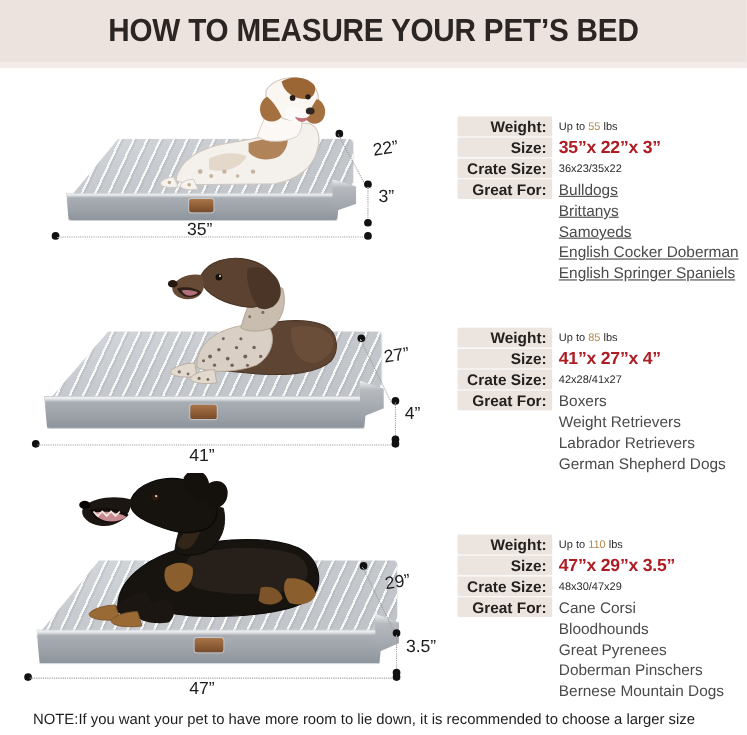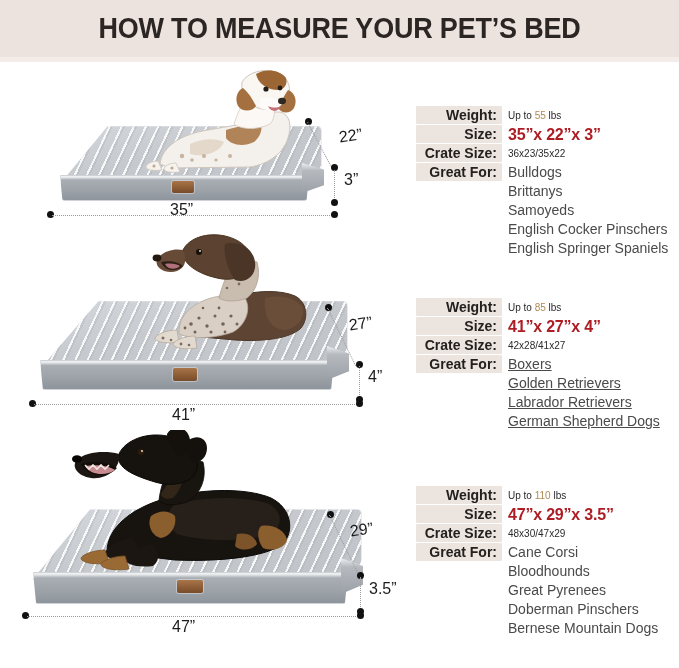--- a/index.html
+++ b/index.html
@@ -237,25 +237,25 @@
       <div class="spec-label">Size:</div>
       <div class="spec-value size">35”x 22”x 3”</div>
     </div>
     <div class="spec-row">
       <div class="spec-label">Crate Size:</div>
       <div class="spec-value">36x23/35x22</div>
     </div>
     <div class="spec-row">
       <div class="spec-label">Great For:</div>
     </div>
-    <div class="breed-list" style="top:57px;">
+    <div class="breed-list" style="top:57px;text-decoration:underline;">
       <div>Bulldogs</div>
       <div>Brittanys</div>
       <div>Samoyeds</div>
-      <div>English Cocker Pinschers</div>
+      <div>English Cocker Doberman</div>
       <div>English Springer Spaniels</div>
     </div>
   </div>
 
   <div class="bed-block" style="left:0px;top:230px;width:400px;height:190px;">
 
     <div class="bed" style="left:28px;top:70px;width:320px;height:105px;">
       <div class="bed-top" style="left:0;top:0;width:320px;height:68px;
                   clip-path:polygon(12% 100%, 4% 100%, 22% 2%, 100% 2%, 100% 72%, 97% 100%);
                   border-radius:6px;"></div>
@@ -347,23 +347,23 @@
       <div class="spec-label">Size:</div>
       <div class="spec-value size">41”x 27”x 4”</div>
     </div>
     <div class="spec-row">
       <div class="spec-label">Crate Size:</div>
       <div class="spec-value">42x28/41x27</div>
     </div>
     <div class="spec-row">
       <div class="spec-label">Great For:</div>
     </div>
-    <div class="breed-list" style="top:57px;text-decoration:underline;">
+    <div class="breed-list" style="top:57px;">
       <div>Boxers</div>
-      <div>Golden Retrievers</div>
+      <div>Weight Retrievers</div>
       <div>Labrador Retrievers</div>
       <div>German Shepherd Dogs</div>
     </div>
   </div>
 
   <div class="bed-block" style="left:0px;top:420px;width:400px;height:220px;">
 
     <div class="bed" style="left:22px;top:88px;width:340px;height:112px;">
       <div class="bed-top" style="left:0;top:0;width:340px;height:72px;
                   clip-path:polygon(11% 100%, 3% 100%, 20% 2%, 100% 2%, 100% 72%, 97% 100%);
@@ -449,14 +449,15 @@
     </div>
     <div class="breed-list" style="top:57px;">
       <div>Cane Corsi</div>
       <div>Bloodhounds</div>
       <div>Great Pyrenees</div>
       <div>Doberman Pinschers</div>
       <div>Bernese Mountain Dogs</div>
     </div>
   </div>
 
+  <div class="note">NOTE:If you want your pet to have more room to lie down, it is recommended to choose a larger size</div>
 
 </div>
 
 </body></html>

